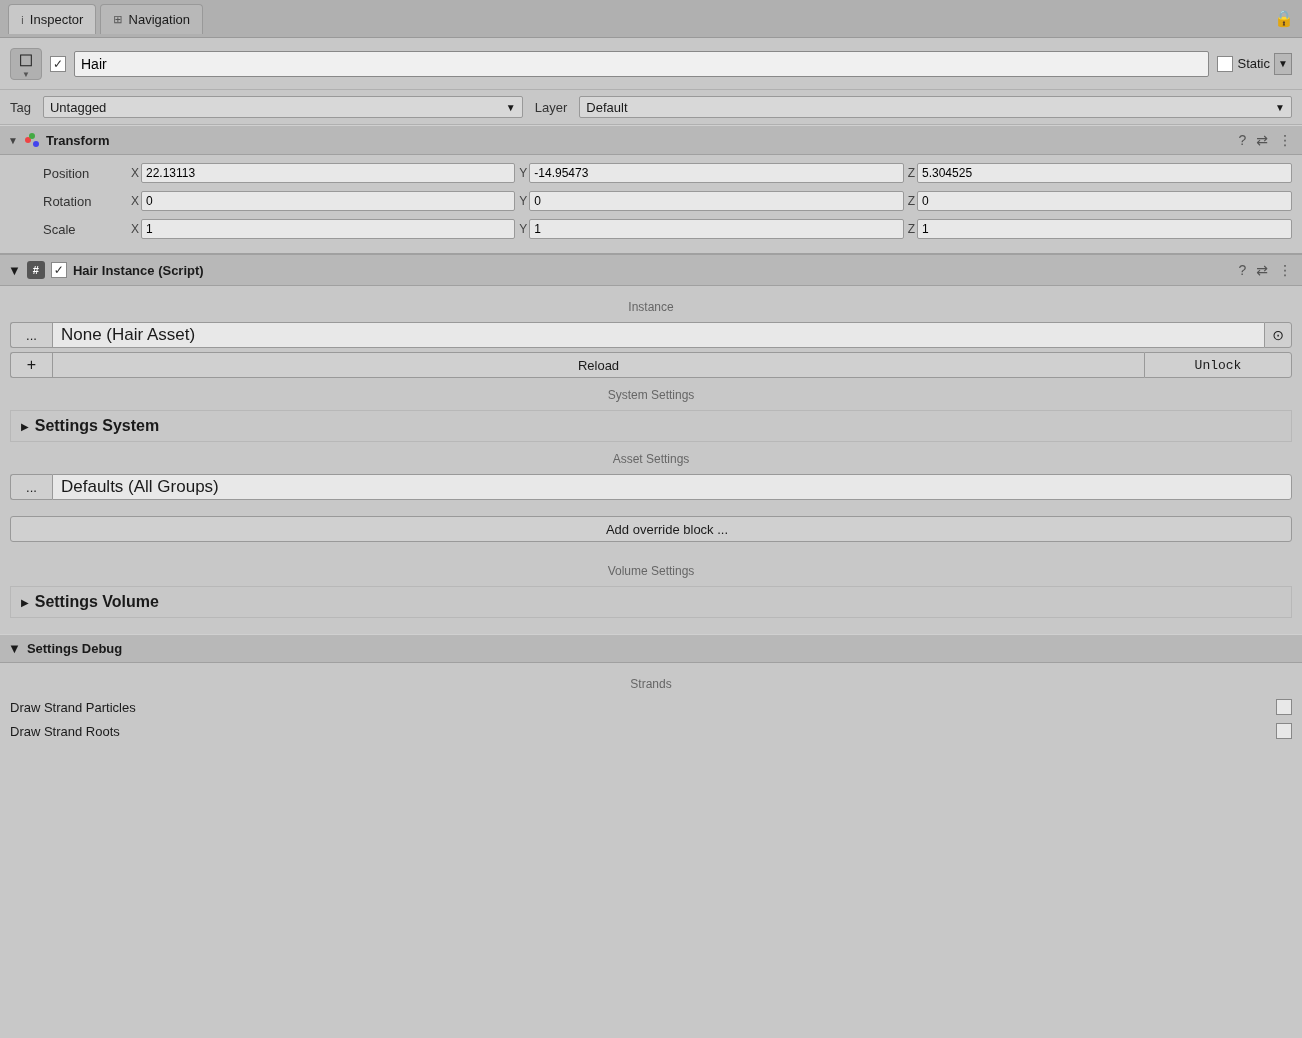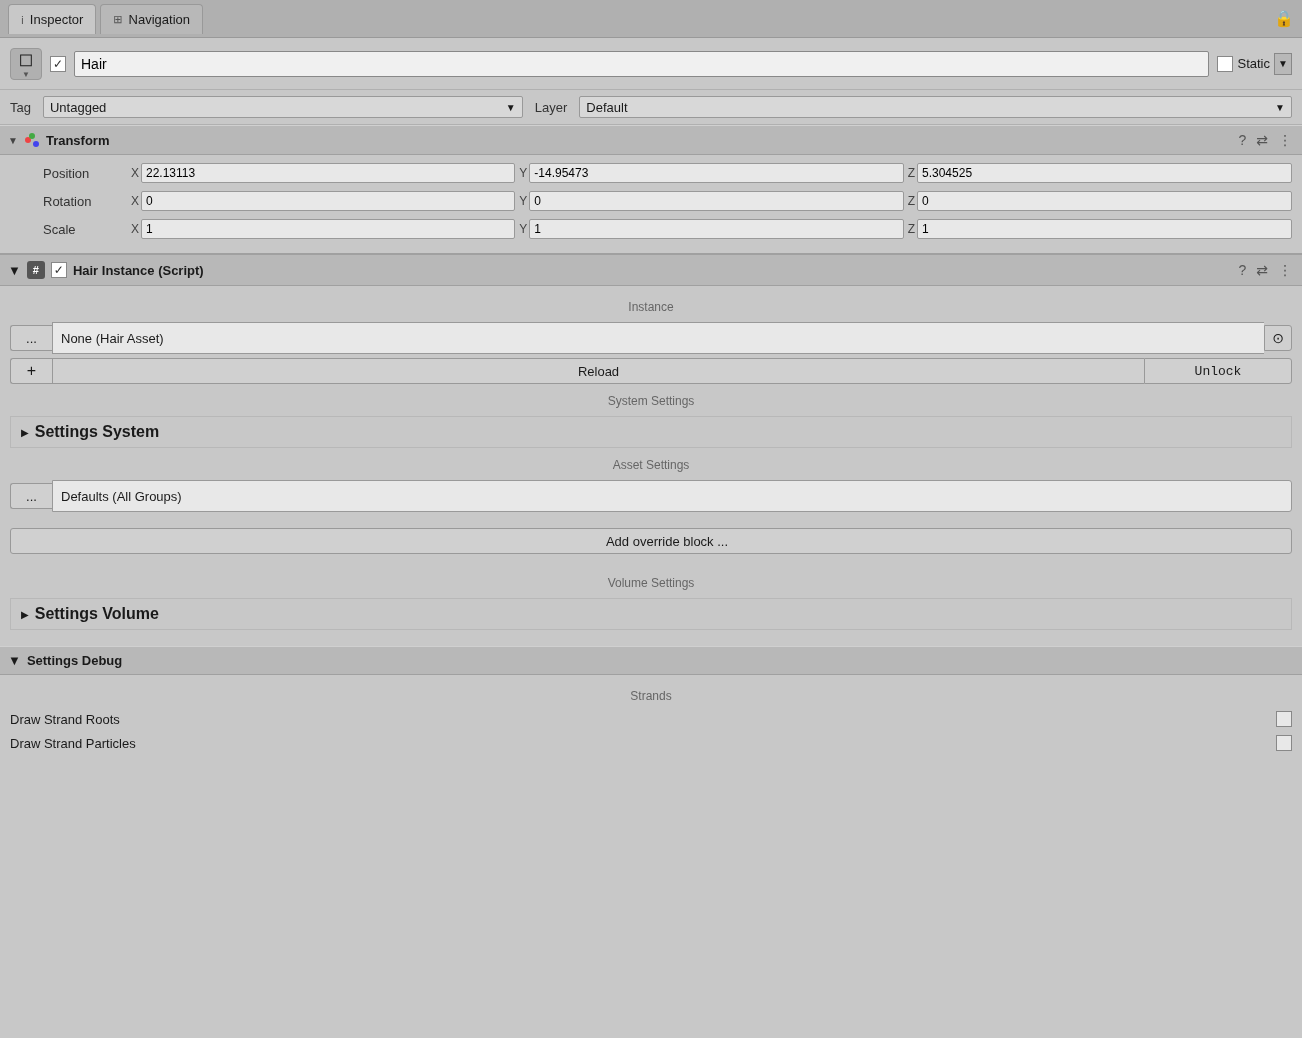--- a/index.html
+++ b/index.html
@@ -292,28 +292,28 @@
       border-right: none;
       border-radius: 3px 0 0 3px;
       display: flex;
       align-items: center;
       justify-content: center;
       cursor: pointer;
       font-size: 13px;
     }
     .asset-field {
       flex: 1;
-      height: 32px;
+      height: 26px;
       background: #e8e8e8;
       border: 1px solid #999;
       border-right: none;
       display: flex;
       align-items: center;
       padding: 8px 8px;
-      font-size: 13px;
+      font-size: 17px;
     }
     .asset-circle-btn {
       width: 28px;
       height: 26px;
       background: #d0d0d0;
       border: 1px solid #999;
       border-radius: 0 3px 3px 0;
       display: flex;
       align-items: center;
       justify-content: center;
@@ -640,22 +640,22 @@
   <div class="settings-debug-header">
     <span class="chevron">▼</span>
     <span class="section-title">Settings Debug</span>
   </div>
 
   <div class="component-body">
 
     <div class="strands-label">Strands</div>
 
     <div class="debug-row">
+      <span class="debug-label">Draw Strand Particles</span>
+      <div class="debug-checkbox"></div>
+    </div>
+
+    <div class="debug-row">
       <span class="debug-label">Draw Strand Roots</span>
       <div class="debug-checkbox"></div>
     </div>
-
-    <div class="debug-row">
-      <span class="debug-label">Draw Strand Particles</span>
-      <div class="debug-checkbox"></div>
-    </div>
   </div>
 </div>
 
 </body></html>

